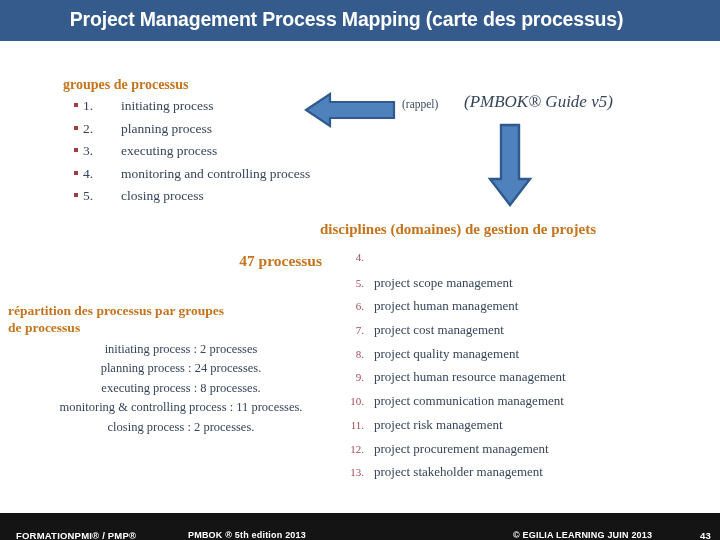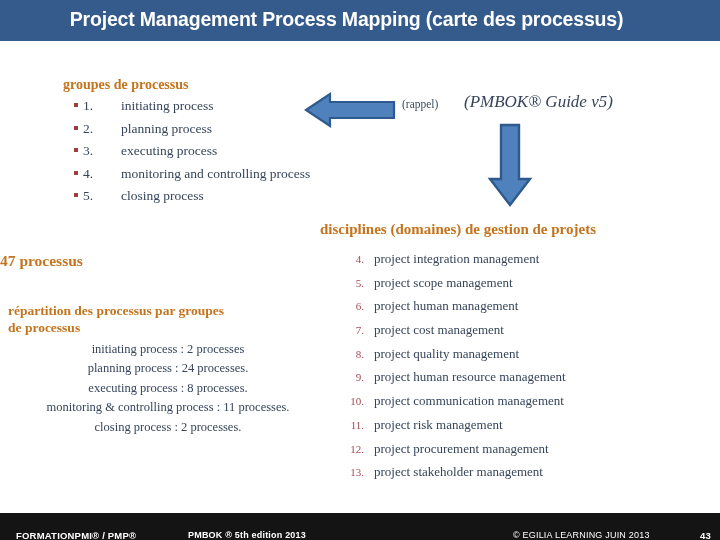--- a/index.html
+++ b/index.html
@@ -155,37 +155,37 @@
   .dz-label {
     color: #36455a;
     white-space: nowrap;
   }
 
   
   #count-processus {
     position: absolute;
     left: 0px; top: 252px;
     width: 322px;
-    text-align: left;
+    text-align: right;
     font-size: 15.5px;
   }
 
   
   #repartition-heading {
     position: absolute;
     left: 8px; top: 302px;
     width: 226px;
     font-size: 13.5px;
     line-height: 17px;
   }
 
   
   #repartition-list {
     position: absolute;
-    left: 8px; top: 342px;
+    left: 21px; top: 342px;
     width: 320px;
     text-align: center;
   }
   .rep-row {
     height: 19.4px;
     font-size: 12.5px;
     color: #36455a;
     white-space: nowrap;
   }
 
@@ -211,21 +211,21 @@
     font-weight: bold;
     font-size: 9.5px;
   }
   #footer-pmbok {
     left: 188px; top: 522px;
     font-weight: bold;
     font-size: 9px;
   }
   #footer-copyright {
     left: 513px; top: 522px;
-    font-weight: normal;
+    font-weight: bold;
     font-size: 9px;
   }
   #footer-page {
     left: 700px; top: 522px;
     font-weight: bold;
     font-size: 9.5px;
   }
 </style>
 </head>
 <body>
@@ -284,21 +284,20 @@
   </svg>
 
   <div id="rappel">(rappel)</div>
   <div id="pmbok-guide">(PMBOK® Guide v5)</div>
 
   <div id="disciplines-heading" class="heading-orange">disciplines (domaines) de gestion de projets</div>
 
   <div id="disciplines-list">
     <div class="dz-row">
       <span class="dz-num">4.</span>
-      <span class="dz-label">project integration management</span>
     </div>
     <div class="dz-row">
       <span class="dz-num">5.</span>
       <span class="dz-label">project scope management</span>
     </div>
     <div class="dz-row">
       <span class="dz-num">6.</span>
       <span class="dz-label">project human management</span>
     </div>
     <div class="dz-row">

